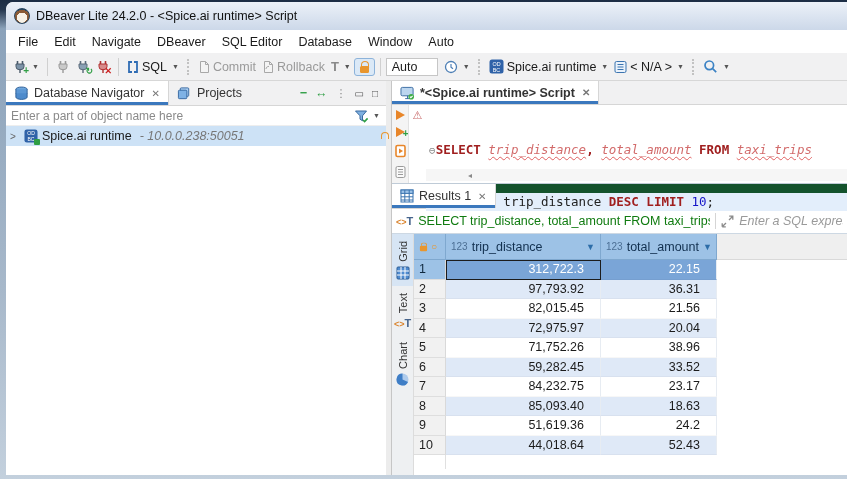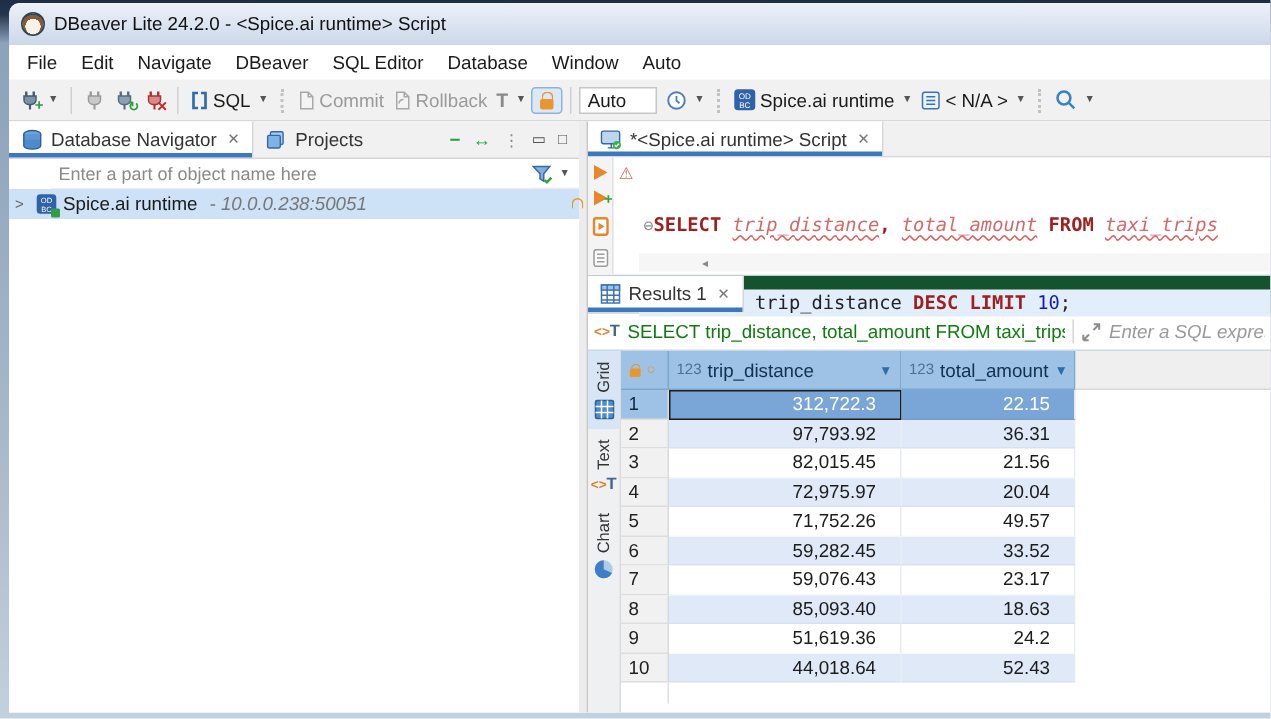--- a/index.html
+++ b/index.html
@@ -39,31 +39,31 @@
   
   .main { flex:1; display:flex; min-height:0; }
   .left-panel { width:385px; flex:0 0 auto; background:#fff; border-right:5px solid #ececec; display:flex; flex-direction:column; }
   .tabstrip { height:25px; background:#f1f1f2; border-bottom:1px solid #d6d6d6; display:flex; align-items:stretch; flex:0 0 auto; }
   .tab { display:flex; align-items:center; gap:5px; padding:0 8px; color:#333; position:relative; }
   .tab.active { background:#fff; border-right:1px solid #d6d6d6; }
   .tab.active:after { content:""; position:absolute; left:0; right:0; bottom:0; height:3px; background:#3b78bd; }
   .tab .close { font-size:10px; color:#777; margin-left:2px; }
   .strip-controls { margin-left:auto; display:flex; align-items:center; gap:8px; padding-right:8px; color:#555; }
   .green-glyph { color:#2f9e44; font-weight:bold; }
-  .filter-row { height:20px; display:flex; align-items:center; border-bottom:1px solid #eee; flex:0 0 auto;margin-left:28px; }
+  .filter-row { height:20px; display:flex; align-items:center; border-bottom:1px solid #eee; flex:0 0 auto; }
   .filter-input { flex:1; border:none; outline:none; height:18px; font:12px "Liberation Sans",sans-serif; color:#444; padding-left:5px; }
   .filter-input::placeholder { color:#8a8a8a; }
   .tree-row { height:20px; background:#cde2f6; display:flex; align-items:center; gap:4px; padding:0 6px 0 4px; flex:0 0 auto; }
   .tree-host { color:#777; font-style:italic; margin-left:4px; }
   .expander { color:#666; font-size:10px; width:10px; }
   .badge { position:relative; display:inline-flex; }
   .check-badge { position:absolute; right:-2px; bottom:-2px; width:6px; height:6px; background:#2f9e44; border-radius:1px; }
   
   .right-panel { flex:1; display:flex; flex-direction:column; min-width:0; background:#fff; border-left:1px solid #c6c6c6; }
-  .editor-tabstrip { height:24px; background:#f1f1f2; border-bottom:1px solid #d6d6d6; display:flex; flex:0 0 auto; }
+  .editor-tabstrip { height:24px; background:#f1f1f2; border-bottom:1px solid #d6d6d6; display:flex; flex:0 0 auto;font-weight:bold; }
   .editor-area { height:78px; flex:0 0 auto; display:flex; position:relative; background:#fff; }
   .ed-toolstrip { width:17px; background:#f4f4f4; border-right:1px solid #e2e2e2; display:flex; flex-direction:column; align-items:center; gap:7px; padding-top:5px; overflow:hidden; }
   .play { width:0; height:0; border-left:9px solid #e8862a; border-top:5.5px solid transparent; border-bottom:5.5px solid transparent; }
   .half-blue { width:11px; height:6px; background:#4b8fd4; border-radius:10px 10px 0 0; margin-top:2px; }
   .ed-ruler { width:17px; padding-top:3px; text-align:center; flex:0 0 auto; }
   .warn { color:#c96b6b; font-size:11px; }
   .code { flex:1; font-family:"DejaVu Sans Mono", monospace; font-size:12.5px; line-height:17px; white-space:pre; padding-top:2px; min-width:0; position:relative; }
   .code-line { padding-left:3px; }
   .code-line.current { background:#e3eefb; }
   .fold { color:#8a8a8a; font-size:11px; }
@@ -467,32 +467,32 @@
             </div>
             <div class="grid-row">
               <div class="cell rownum">4</div>
               <div class="cell val col1">72,975.97</div>
               <div class="cell val col2">20.04</div>
               <div class="rfill"></div>
             </div>
             <div class="grid-row">
               <div class="cell rownum">5</div>
               <div class="cell val col1">71,752.26</div>
-              <div class="cell val col2">49.57</div>
+              <div class="cell val col2">38.96</div>
               <div class="rfill"></div>
             </div>
             <div class="grid-row">
               <div class="cell rownum">6</div>
               <div class="cell val col1">59,282.45</div>
               <div class="cell val col2">33.52</div>
               <div class="rfill"></div>
             </div>
             <div class="grid-row">
               <div class="cell rownum">7</div>
-              <div class="cell val col1">59,076.43</div>
+              <div class="cell val col1">84,232.75</div>
               <div class="cell val col2">23.17</div>
               <div class="rfill"></div>
             </div>
             <div class="grid-row">
               <div class="cell rownum">8</div>
               <div class="cell val col1">85,093.40</div>
               <div class="cell val col2">18.63</div>
               <div class="rfill"></div>
             </div>
             <div class="grid-row">

